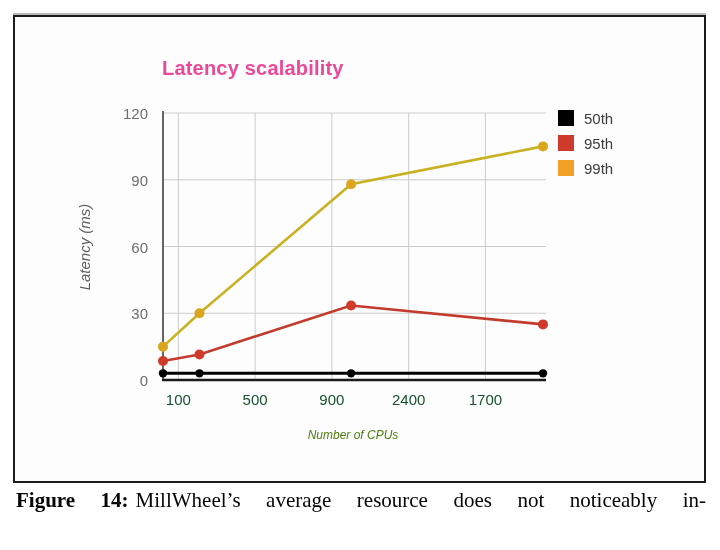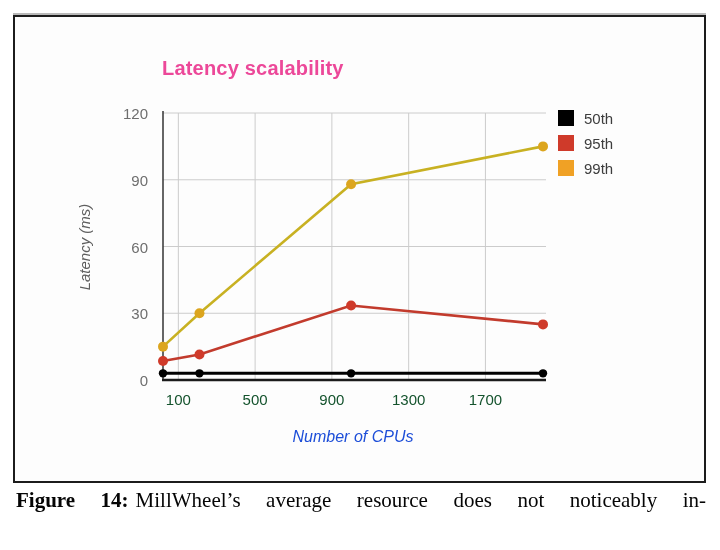--- a/index.html
+++ b/index.html
@@ -35,22 +35,22 @@
     text-align: center;
     transform: rotate(-90deg);
     transform-origin: center;
     font-size: 15px; font-style: italic;
     color: #5f5f5f;
   }
   #x-axis-title {
     left: 163px; top: 428px;
     width: 380px;
     text-align: center;
-    font-size: 16px; font-style: italic;
-    color: #1d4ed8;
+    font-size: 12px; font-style: italic;
+    color: #4d7c0f;
   }
 
   .ytick {
     position: absolute;
     left: 106px; width: 42px; height: 16px;
     text-align: right;
     font-size: 15px; color: #6e6e6e;
   }
   .xtick {
     position: absolute;
@@ -134,21 +134,21 @@
 
 <div id="tick-labels">
     <div class="ytick" style="top: 372px;">0</div>
     <div class="ytick" style="top: 305.25px;">30</div>
     <div class="ytick" style="top: 238.5px; text-align: right;">60</div>
     <div class="ytick" style="top: 171.75px;">90</div>
     <div class="ytick" style="top: 105px;">120</div>
     <div class="xtick" style="left: 148.354px;">100</div>
     <div class="xtick" style="left: 225.121px;">500</div>
     <div class="xtick" style="left: 301.889px;">900</div>
-    <div class="xtick" style="left: 378.657px;">1300</div>
+    <div class="xtick" style="left: 378.657px;">2400</div>
     <div class="xtick" style="left: 455.424px;">1700</div>
   </div>
 
 <div class="abs" id="legend">
     <div class="legend-item">
       <span class="legend-swatch" style="background: rgb(0, 0, 0);"></span>
       <span class="legend-label">50th</span>
     </div>
     <div class="legend-item">
       <span class="legend-swatch" style="background: rgb(207, 58, 42);"></span>

